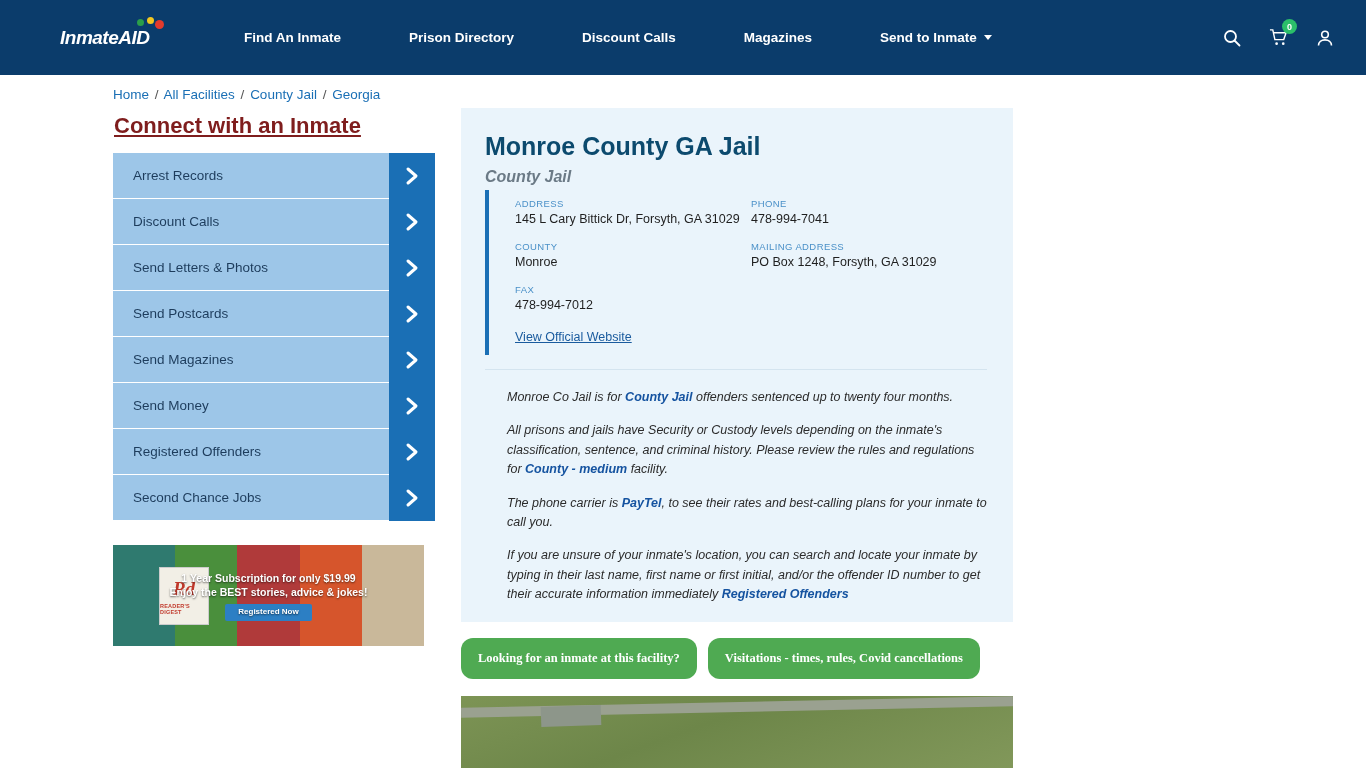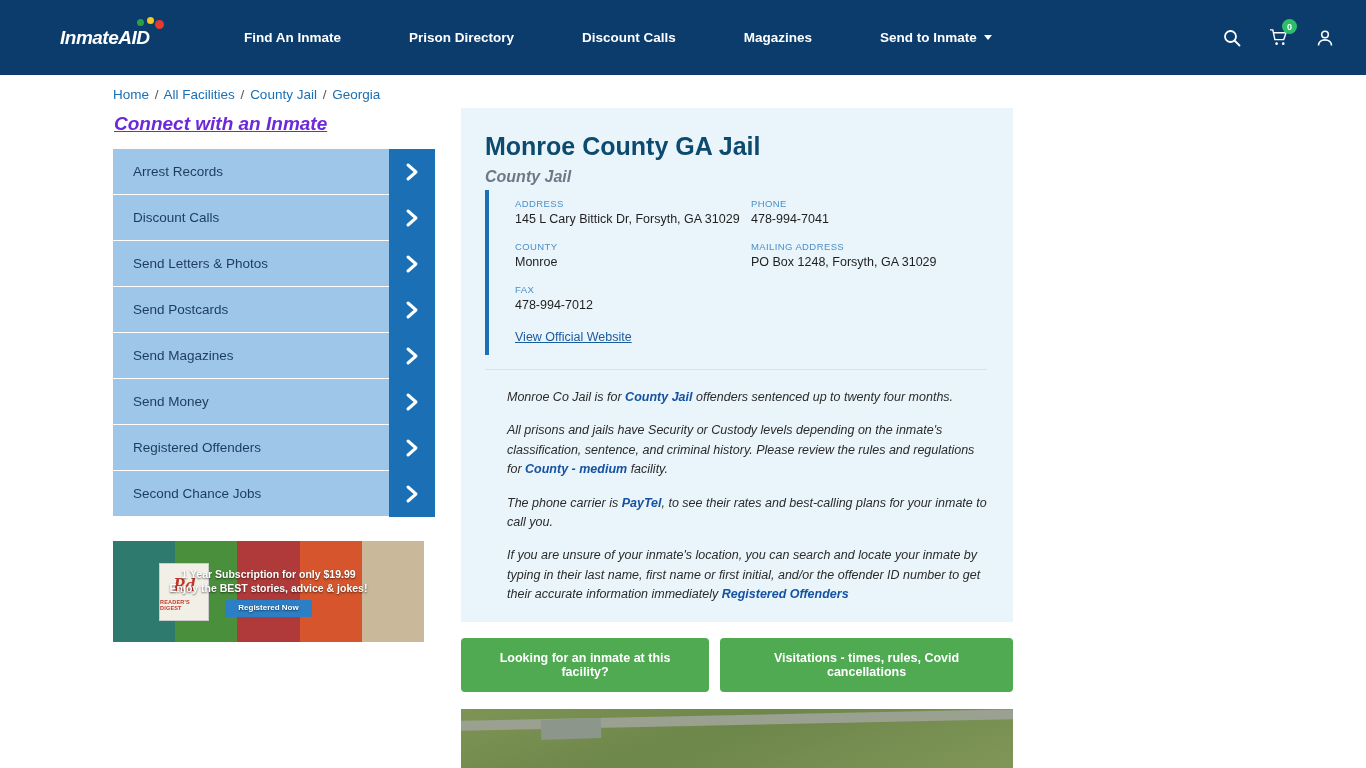--- a/index.html
+++ b/index.html
@@ -121,26 +121,25 @@
   
   .page {
     display: flex;
     padding: 0 0 0 113px;
     gap: 26px;
   }
   .sidebar { width: 322px; }
   .content { width: 552px; }
 
   .sidebar-title {
-    font-size: 19px;
-    font-weight: bold;
-    color: #6d28d9;
+    font-size: 22px;
+    font-weight: bold;
+    color: #7f1d1d;
     text-decoration: underline;
     margin: 5px 0 14px 1px;
-    font-style: italic;
   }
   .side-btn {
     height: 46px;
     background: #9dc6e8;
     border-bottom: 1px solid #ffffff;
     display: flex;
     align-items: center;
     position: relative;
     cursor: pointer;
   }
@@ -293,24 +292,24 @@
     display: flex;
     gap: 11px;
     margin-top: 16px;
   }
   .green-btn {
     background: #4faa52;
     color: #ffffff;
     font-size: 12.5px;
     font-weight: bold;
     border: none;
-    border-radius: 4px;
+    border-radius: 12px;
     padding: 13px 17px;
     cursor: pointer;
-    font-family: Liberation Sans, sans-serif;
+    font-family: Liberation Serif, serif;
   }
 
   
   .map {
     margin-top: 17px;
     width: 552px;
     height: 92px;
     position: relative;
     overflow: hidden;
     background: #6f8a4a;

